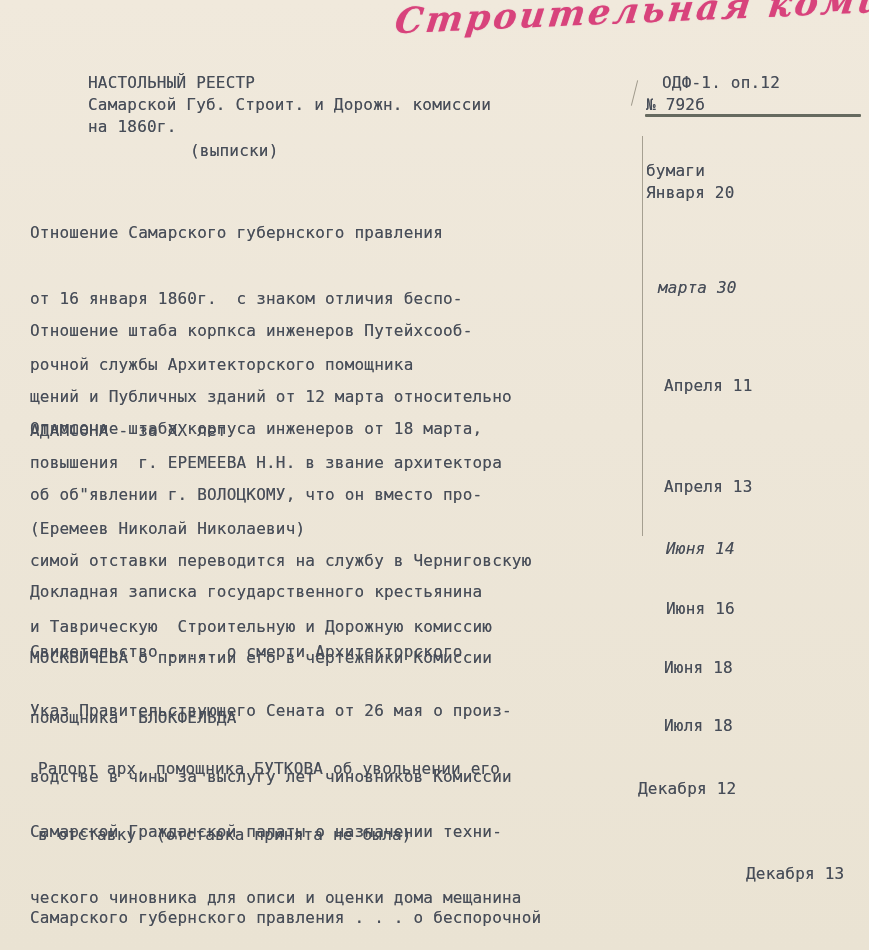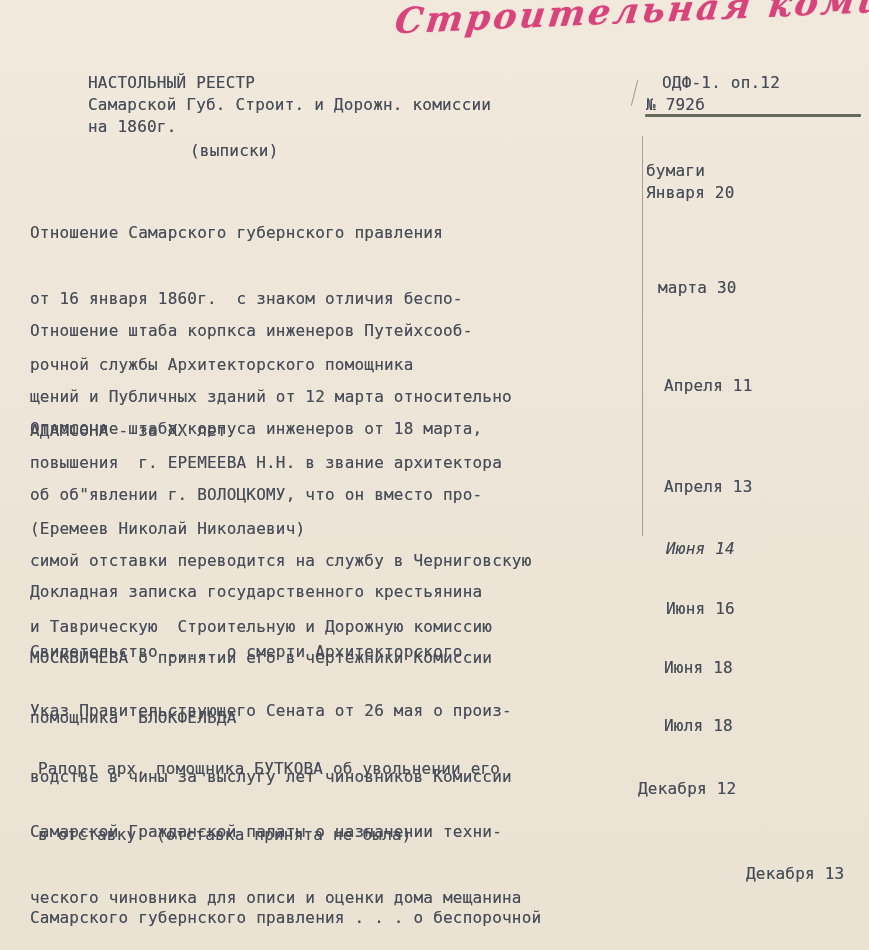--- a/index.html
+++ b/index.html
@@ -80,21 +80,21 @@
     <div class="entry-line">АДАМСОНА - за ХХ лет</div>
   </div>
   <div class="tw abs date" style="left:646px;top:182px;">Января 20</div>
 
   <div class="tw abs" style="left:30px;top:276px;">
     <div class="entry-line">Отношение штаба корпкса инженеров Путейхсооб-</div>
     <div class="entry-line">щений и Публичных зданий от 12 марта относительно</div>
     <div class="entry-line">повышения  г. ЕРЕМЕЕВА Н.Н. в звание архитектора</div>
     <div class="entry-line">(Еремеев Николай Николаевич)</div>
   </div>
-  <div class="tw abs date" style="left:658px;top:277px;">марта 30</div>
+  <div class="tw abs date" style="left:658px;top:277px;font-style:italic;">марта 30</div>
 
   <div class="tw abs" style="left:30px;top:374px;">
     <div class="entry-line">Отношение штаба корпуса инженеров от 18 марта,</div>
     <div class="entry-line">об об"явлении г. ВОЛОЦКОМУ, что он вместо про-</div>
     <div class="entry-line">симой отставки переводится на службу в Черниговскую</div>
     <div class="entry-line">и Таврическую  Строительную и Дорожную комиссию</div>
   </div>
   <div class="tw abs date" style="left:664px;top:375px;">Апреля 11</div>
 
   <div class="tw abs date" style="left:664px;top:476px;">Апреля 13</div>

